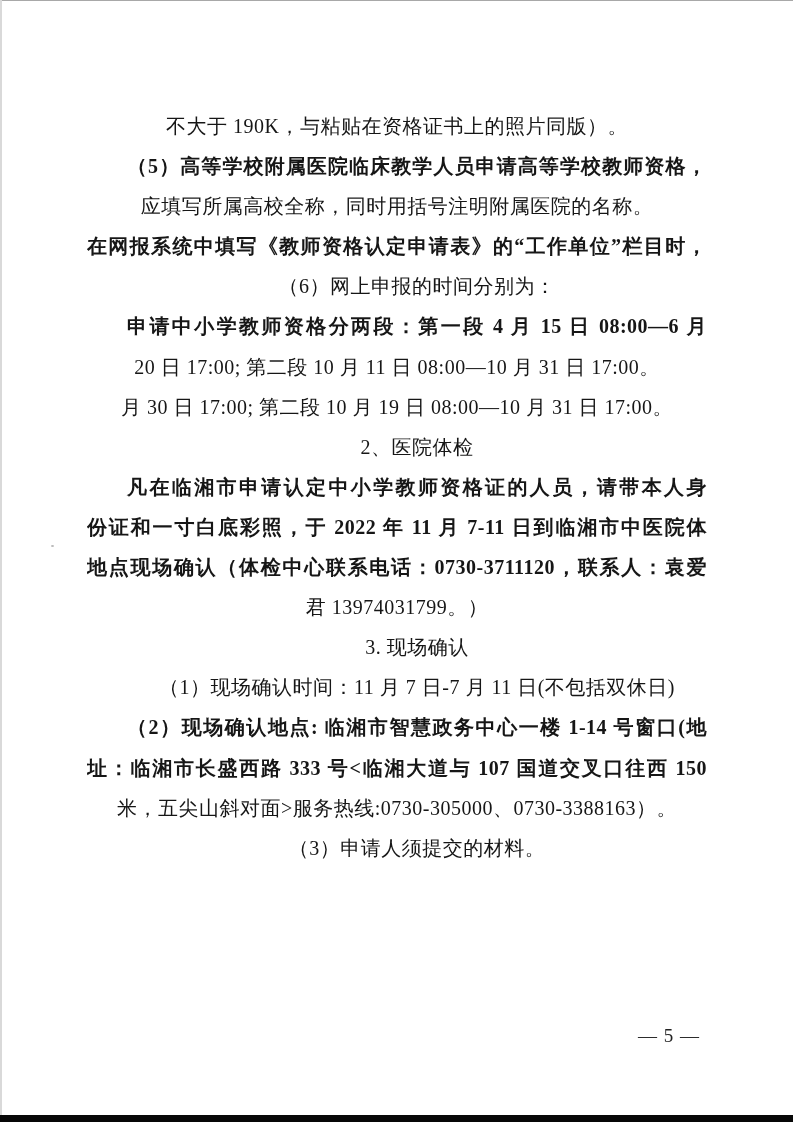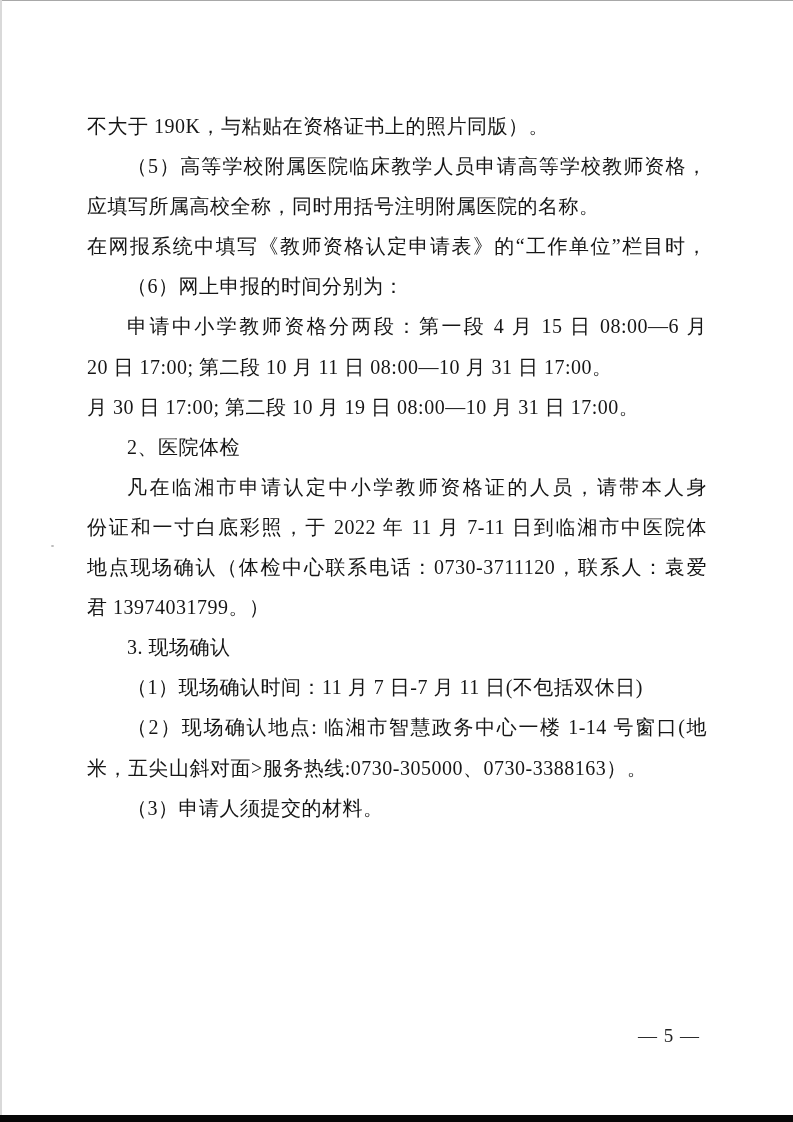--- a/index.html
+++ b/index.html
@@ -49,30 +49,31 @@
     top: 106px;
     width: 620px;
   }
   .line {
     font-size: 20px;
     line-height: 40.1px;
     height: 40.1px;
     letter-spacing: 0.5px;
     white-space: nowrap;
     overflow: visible;
-    text-align: left;
+    text-align: center;
   }
   .line.indent {
     padding-left: 40px;
   }
   .line.fill {
     white-space: normal;
     text-align: justify;
     text-align-last: justify;
     overflow: hidden;
+    font-weight: bold;
   }
   .page-number {
     position: absolute;
     top: 1022px;
     right: 93px;
     font-size: 19px;
     line-height: 28px;
     color: #222222;
     letter-spacing: 1px;
   }
@@ -96,20 +97,21 @@
     <div class="line">20 日 17:00; 第二段 10 月 11 日 08:00—10 月 31 日 17:00。</div>
     <div class="line">月 30 日 17:00; 第二段 10 月 19 日 08:00—10 月 31 日 17:00。</div>
     <div class="line indent">2、医院体检</div>
     <div class="line indent fill">凡在临湘市申请认定中小学教师资格证的人员，请带本人身</div>
     <div class="line fill">份证和一寸白底彩照，于 2022 年 11 月 7-11 日到临湘市中医院体</div>
     <div class="line fill">地点现场确认（体检中心联系电话：0730-3711120，联系人：袁爱</div>
     <div class="line">君 13974031799。）</div>
     <div class="line indent">3. 现场确认</div>
     <div class="line indent">（1）现场确认时间：11 月 7 日-7 月 11 日(不包括双休日)</div>
     <div class="line indent fill">（2）现场确认地点: 临湘市智慧政务中心一楼 1-14 号窗口(地</div>
+    <div class="line fill">址：临湘市长盛西路 333 号&lt;临湘大道与 107 国道交叉口往西 150</div>
     <div class="line">米，五尖山斜对面&gt;服务热线:0730-305000、0730-3388163）。</div>
     <div class="line indent">（3）申请人须提交的材料。</div>
   </div>
 
   <div class="page-number">— 5 —</div>
 
   <div class="bottom-scan-bar"></div>
 
 </div>
 

